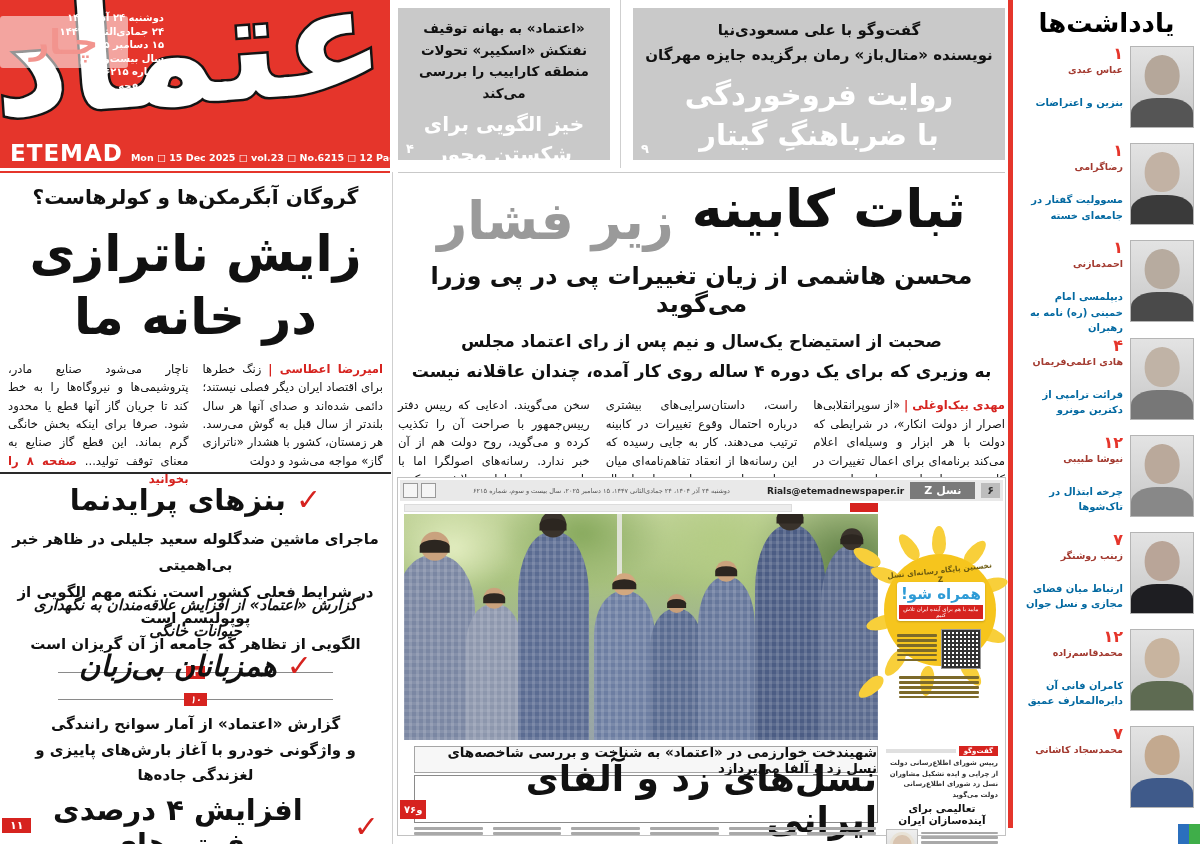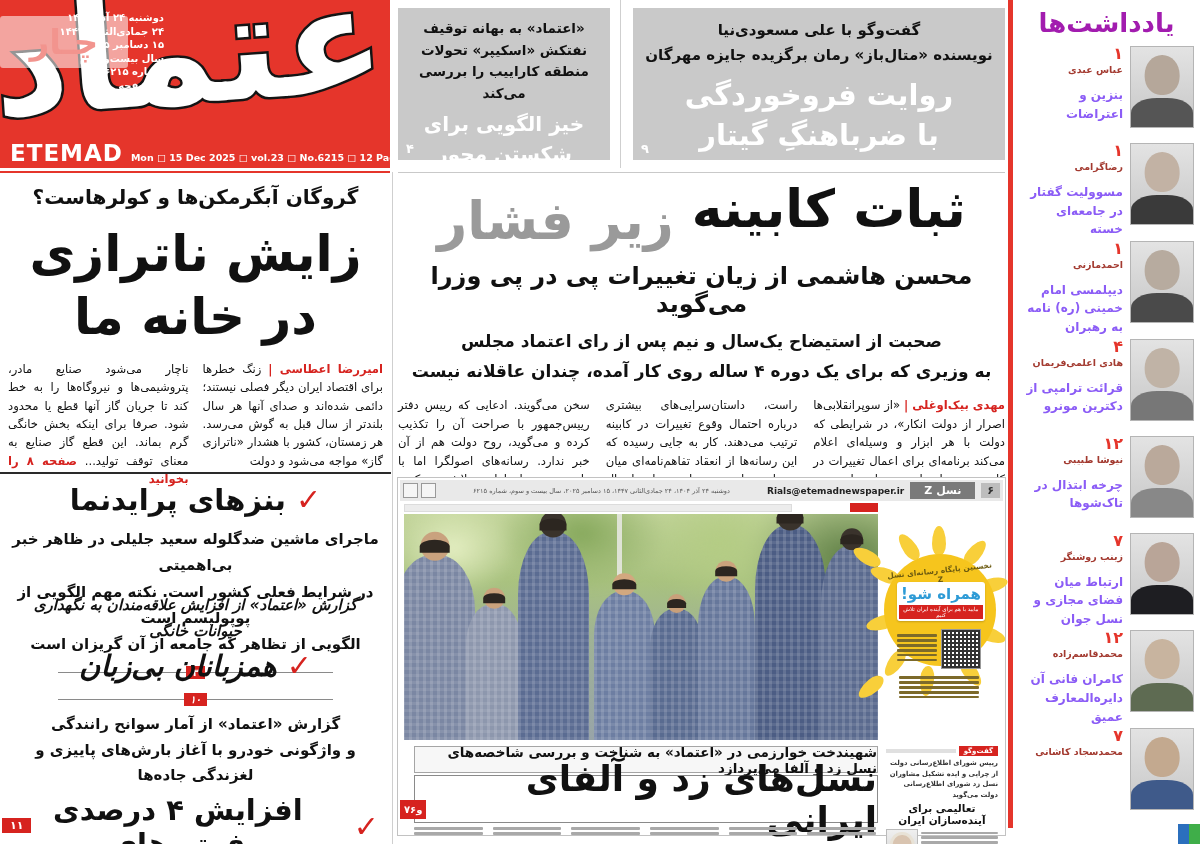--- a/index.html
+++ b/index.html
@@ -61,32 +61,32 @@
   .check{color:#d6231f;font-size:30px;font-weight:bold;}
   .lt-body{margin-top:8px;font-size:15px;font-weight:bold;line-height:1.75;}
   .lkick{font-size:15px;font-weight:bold;line-height:1.7;margin-bottom:4px;}
   .divider{display:flex;align-items:center;margin:9px 46px 0;}
   .divider::before,.divider::after{content:"";flex:1;height:1px;background:#8a8a8a;}
   .dpage{background:#d6231f;color:#fff;font-size:10px;font-weight:bold;padding:1px 6px;}
   .corner-page{position:absolute;left:2px;top:818px;background:#d6231f;color:#fff;font-weight:bold;font-size:11px;padding:1px 8px;}
 
   
   .sidebar{position:absolute;left:1013px;top:0;width:187px;height:844px;direction:rtl;}
-  .sb-title{color:#a21caf;font-size:26px;font-weight:800;text-align:center;margin:8px 0 6px;}
+  .sb-title{color:#000000;font-size:26px;font-weight:800;text-align:center;margin:8px 0 6px;}
   .note{display:flex;gap:7px;min-height:97px;box-sizing:border-box;padding:2px 6px 0 10px;align-items:flex-start;}
   .portrait{width:62px;height:80px;flex:0 0 62px;background:linear-gradient(#e3e3e3,#c7c7c7);border:1px solid #b5b5b5;
             position:relative;overflow:hidden;}
   .portrait::before{content:"";position:absolute;left:50%;top:10%;width:56%;height:50%;transform:translateX(-50%);
             border-radius:50% 50% 46% 46%;background:var(--skin,#b9a08a);}
   .portrait::after{content:"";position:absolute;left:50%;bottom:-8%;width:100%;height:44%;transform:translateX(-50%);
             border-radius:42% 42% 0 0;background:var(--shirt,#666);}
   .note-body{flex:1;text-align:right;}
   .note-num{color:#e5352b;font-size:16px;font-weight:800;line-height:1;}
   .note-author{color:#a33a30;font-size:9.5px;font-weight:bold;margin-top:2px;}
-  .note-title{color:#8b5cf6;font-size:12px;font-weight:800;line-height:1.55;margin-top:11px;}
+  .note-title{color:#0369a1;font-size:10px;font-weight:800;line-height:1.55;margin-top:20px;}
 
   
   .preview{position:absolute;left:398px;top:478px;width:607px;height:357px;background:#fff;
            box-shadow:0 0 0 1px #c2c2c2;overflow:visible;}
   .pv-head{position:absolute;left:2px;top:2px;right:2px;height:21px;background:#e9e9e9;display:flex;direction:rtl;
            align-items:center;gap:6px;padding:0 3px;box-sizing:border-box;}
   .pv-num{background:#bdbdbd;color:#333;font-weight:bold;font-size:11px;padding:1px 6px;}
   .pv-section{background:#7a7a7a;color:#fff;font-weight:bold;font-size:11px;padding:2px 14px;}
   .pv-email{font-size:9px;font-weight:bold;color:#222;direction:ltr;}
   .pv-date{flex:1;font-size:6.5px;color:#555;text-align:center;white-space:nowrap;overflow:hidden;}

